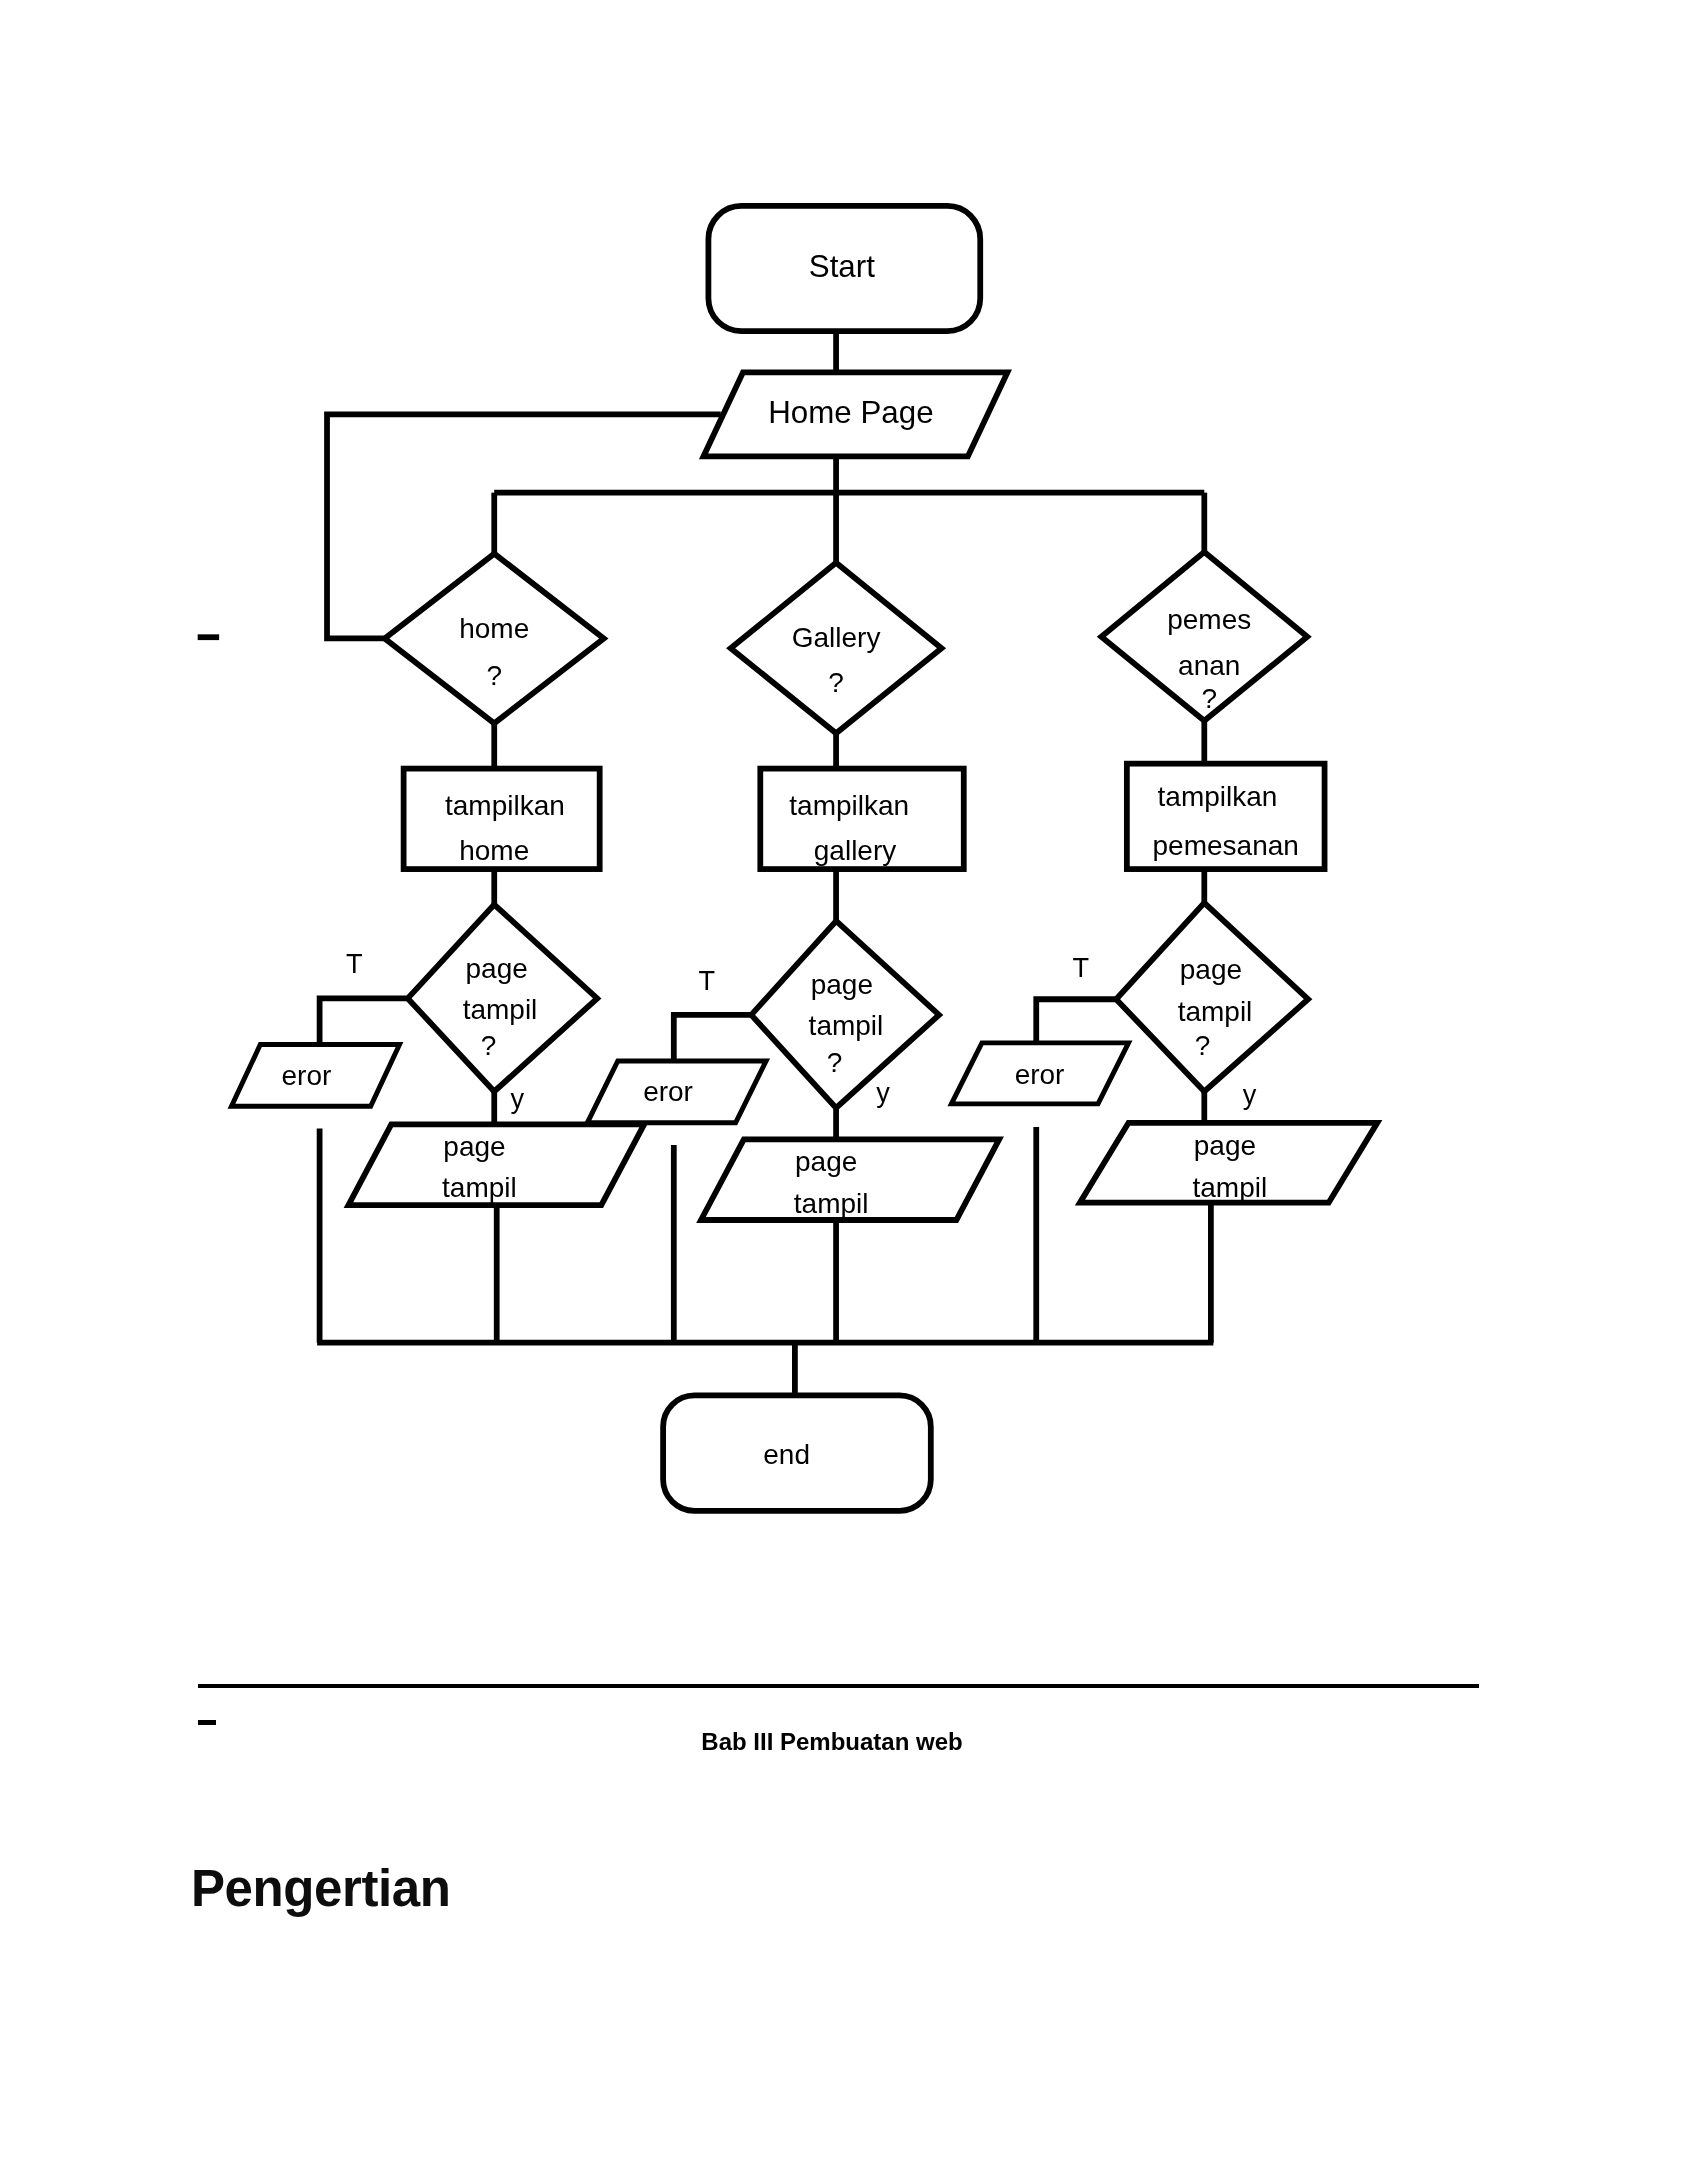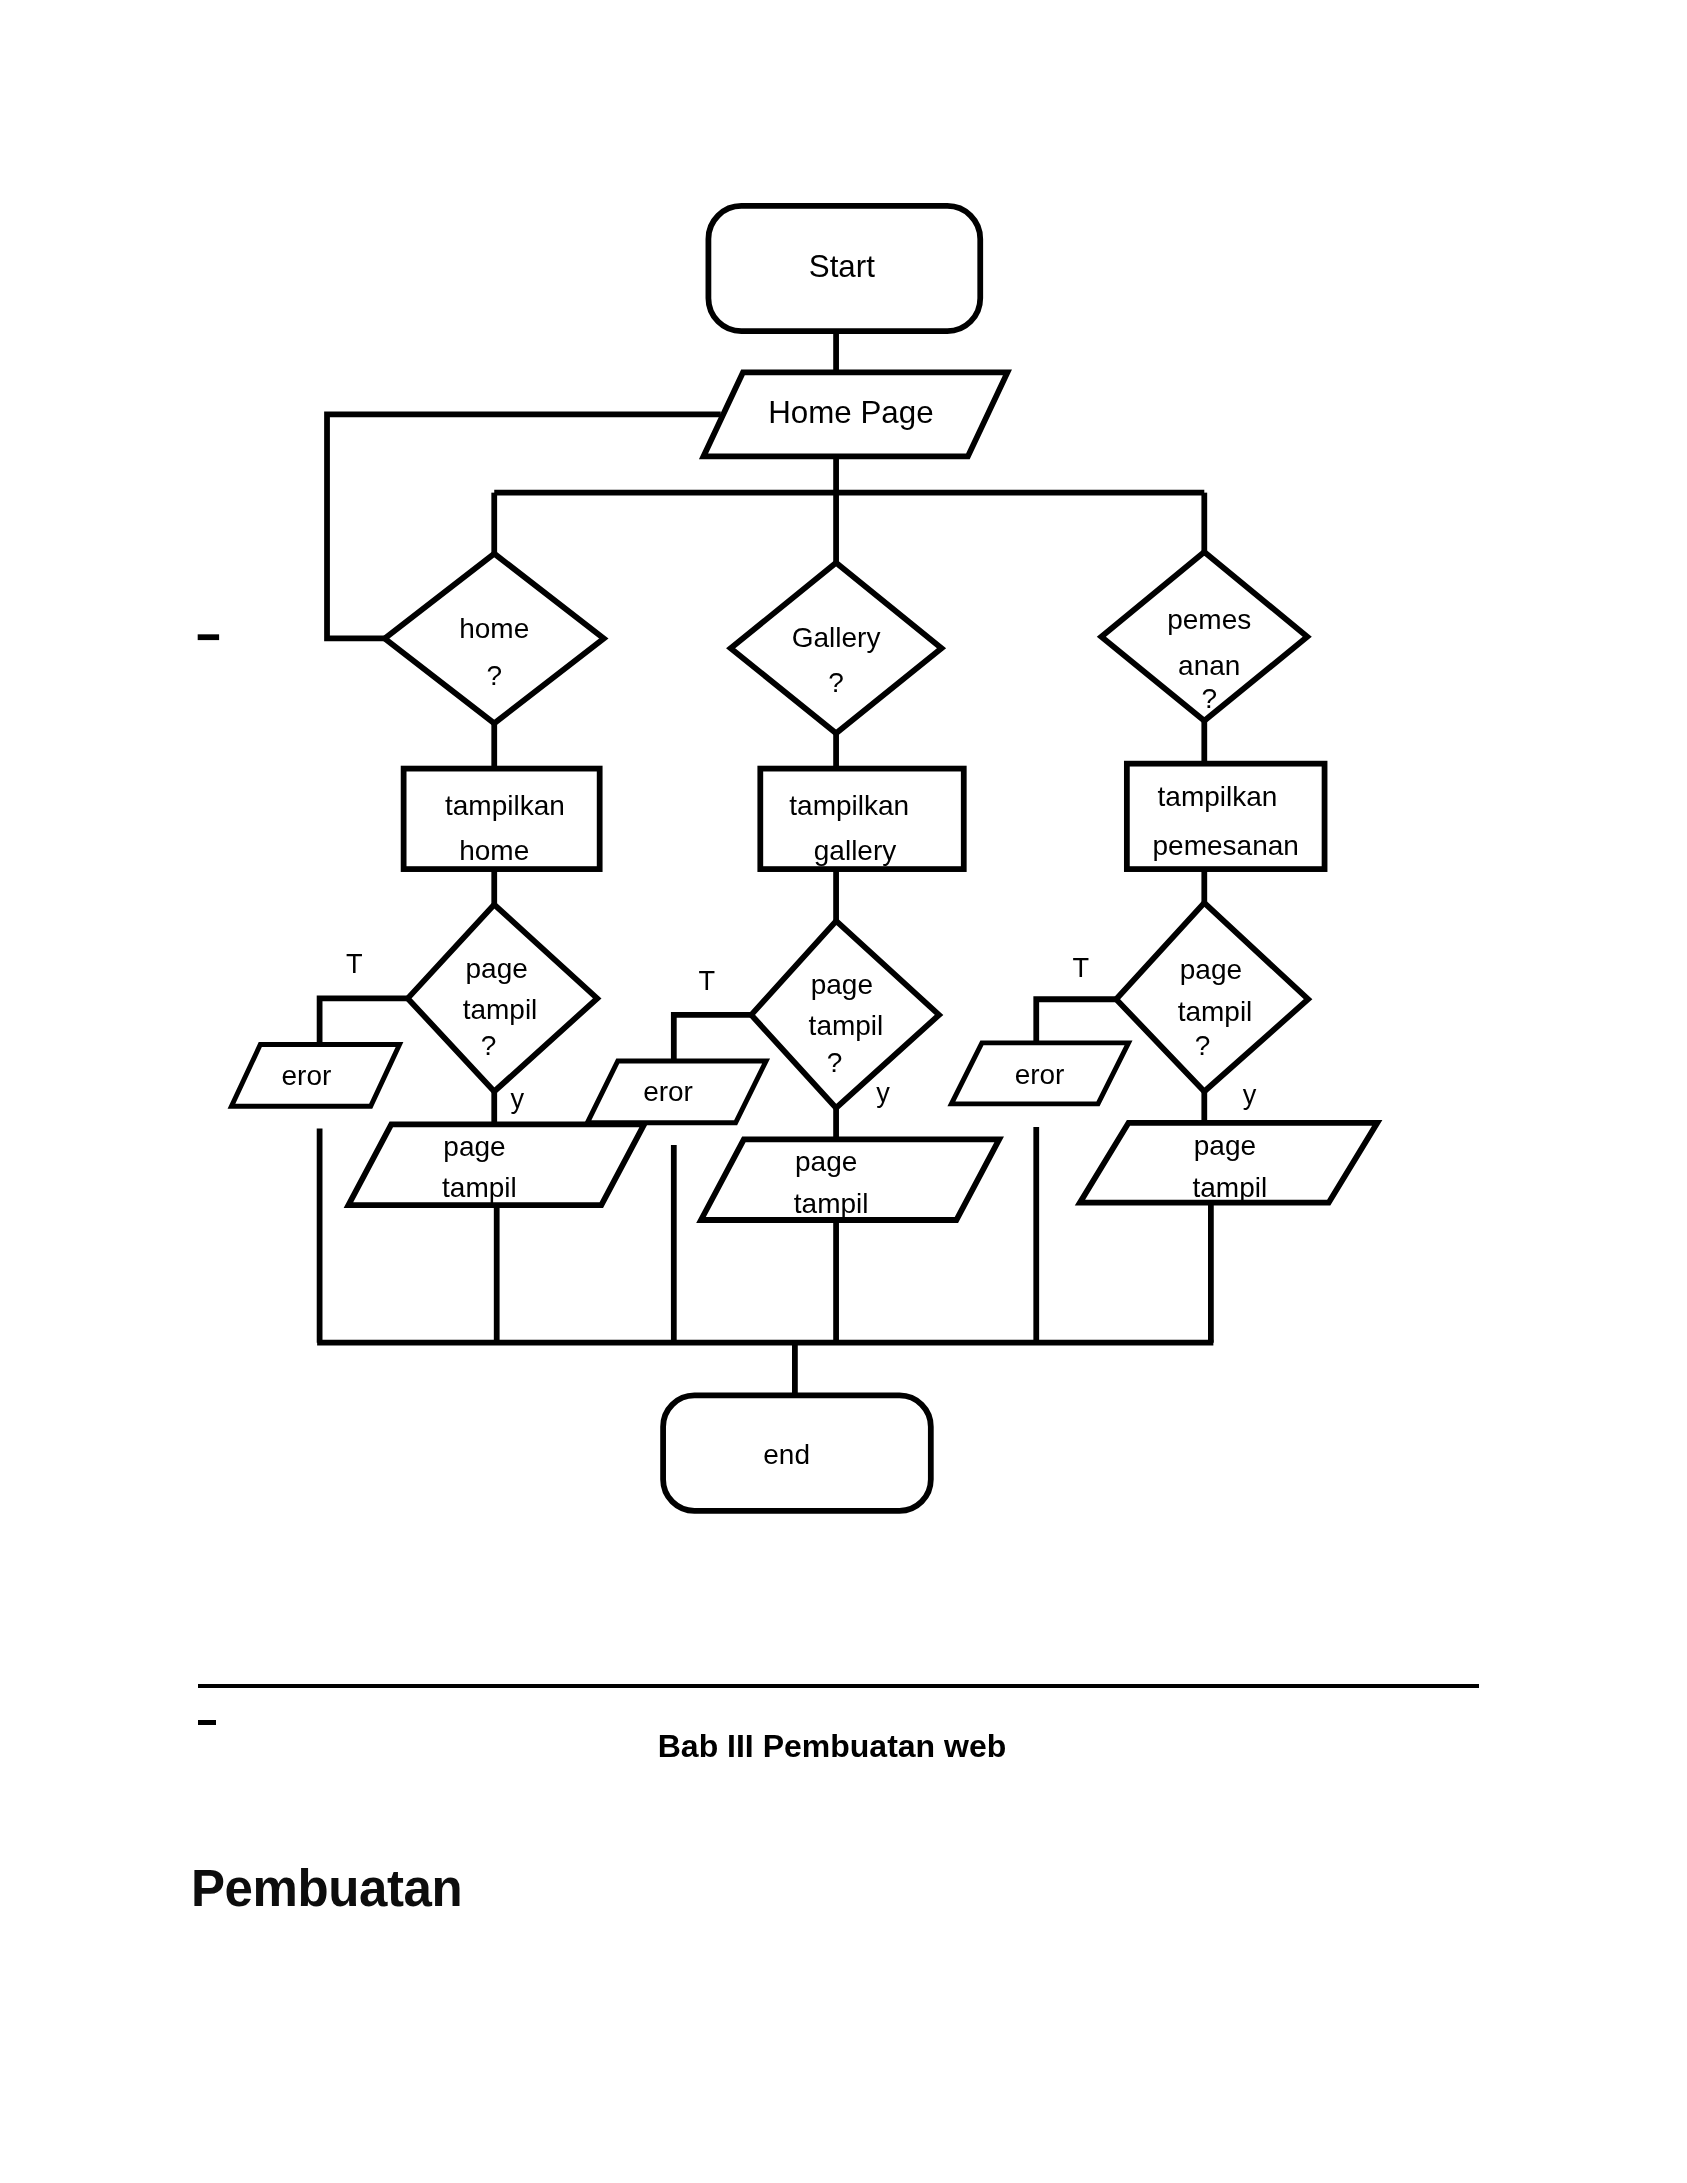--- a/index.html
+++ b/index.html
@@ -83,21 +83,21 @@
     height: 0;
     border-top: 5px solid #000000;
   }
   .footer-caption {
     position: absolute;
     left: 0;
     top: 1728px;
     width: 1664px;
     text-align: center;
     font-family: "Liberation Sans", sans-serif;
-    font-size: 32px;
+    font-size: 24px;
     font-weight: bold;
     color: #000000;
   }
   .page-heading {
     position: absolute;
     left: 191px;
     top: 1859px;
     font-family: "Liberation Sans", sans-serif;
     font-size: 51px;
     font-weight: bold;
@@ -267,14 +267,14 @@
     <text class="branch-label" x="1517" y="1332">y</text>
   </g>
 
   <rect x="240" y="770" width="26" height="7" fill="#000000"></rect>
 
 </svg>
 
 <div class="footer-rule"></div>
 <div class="footer-dash"></div>
 <div class="footer-caption">Bab III Pembuatan web</div>
-<div class="page-heading">Pembuatan</div>
+<div class="page-heading">Pengertian</div>
 
 
 </body></html>

